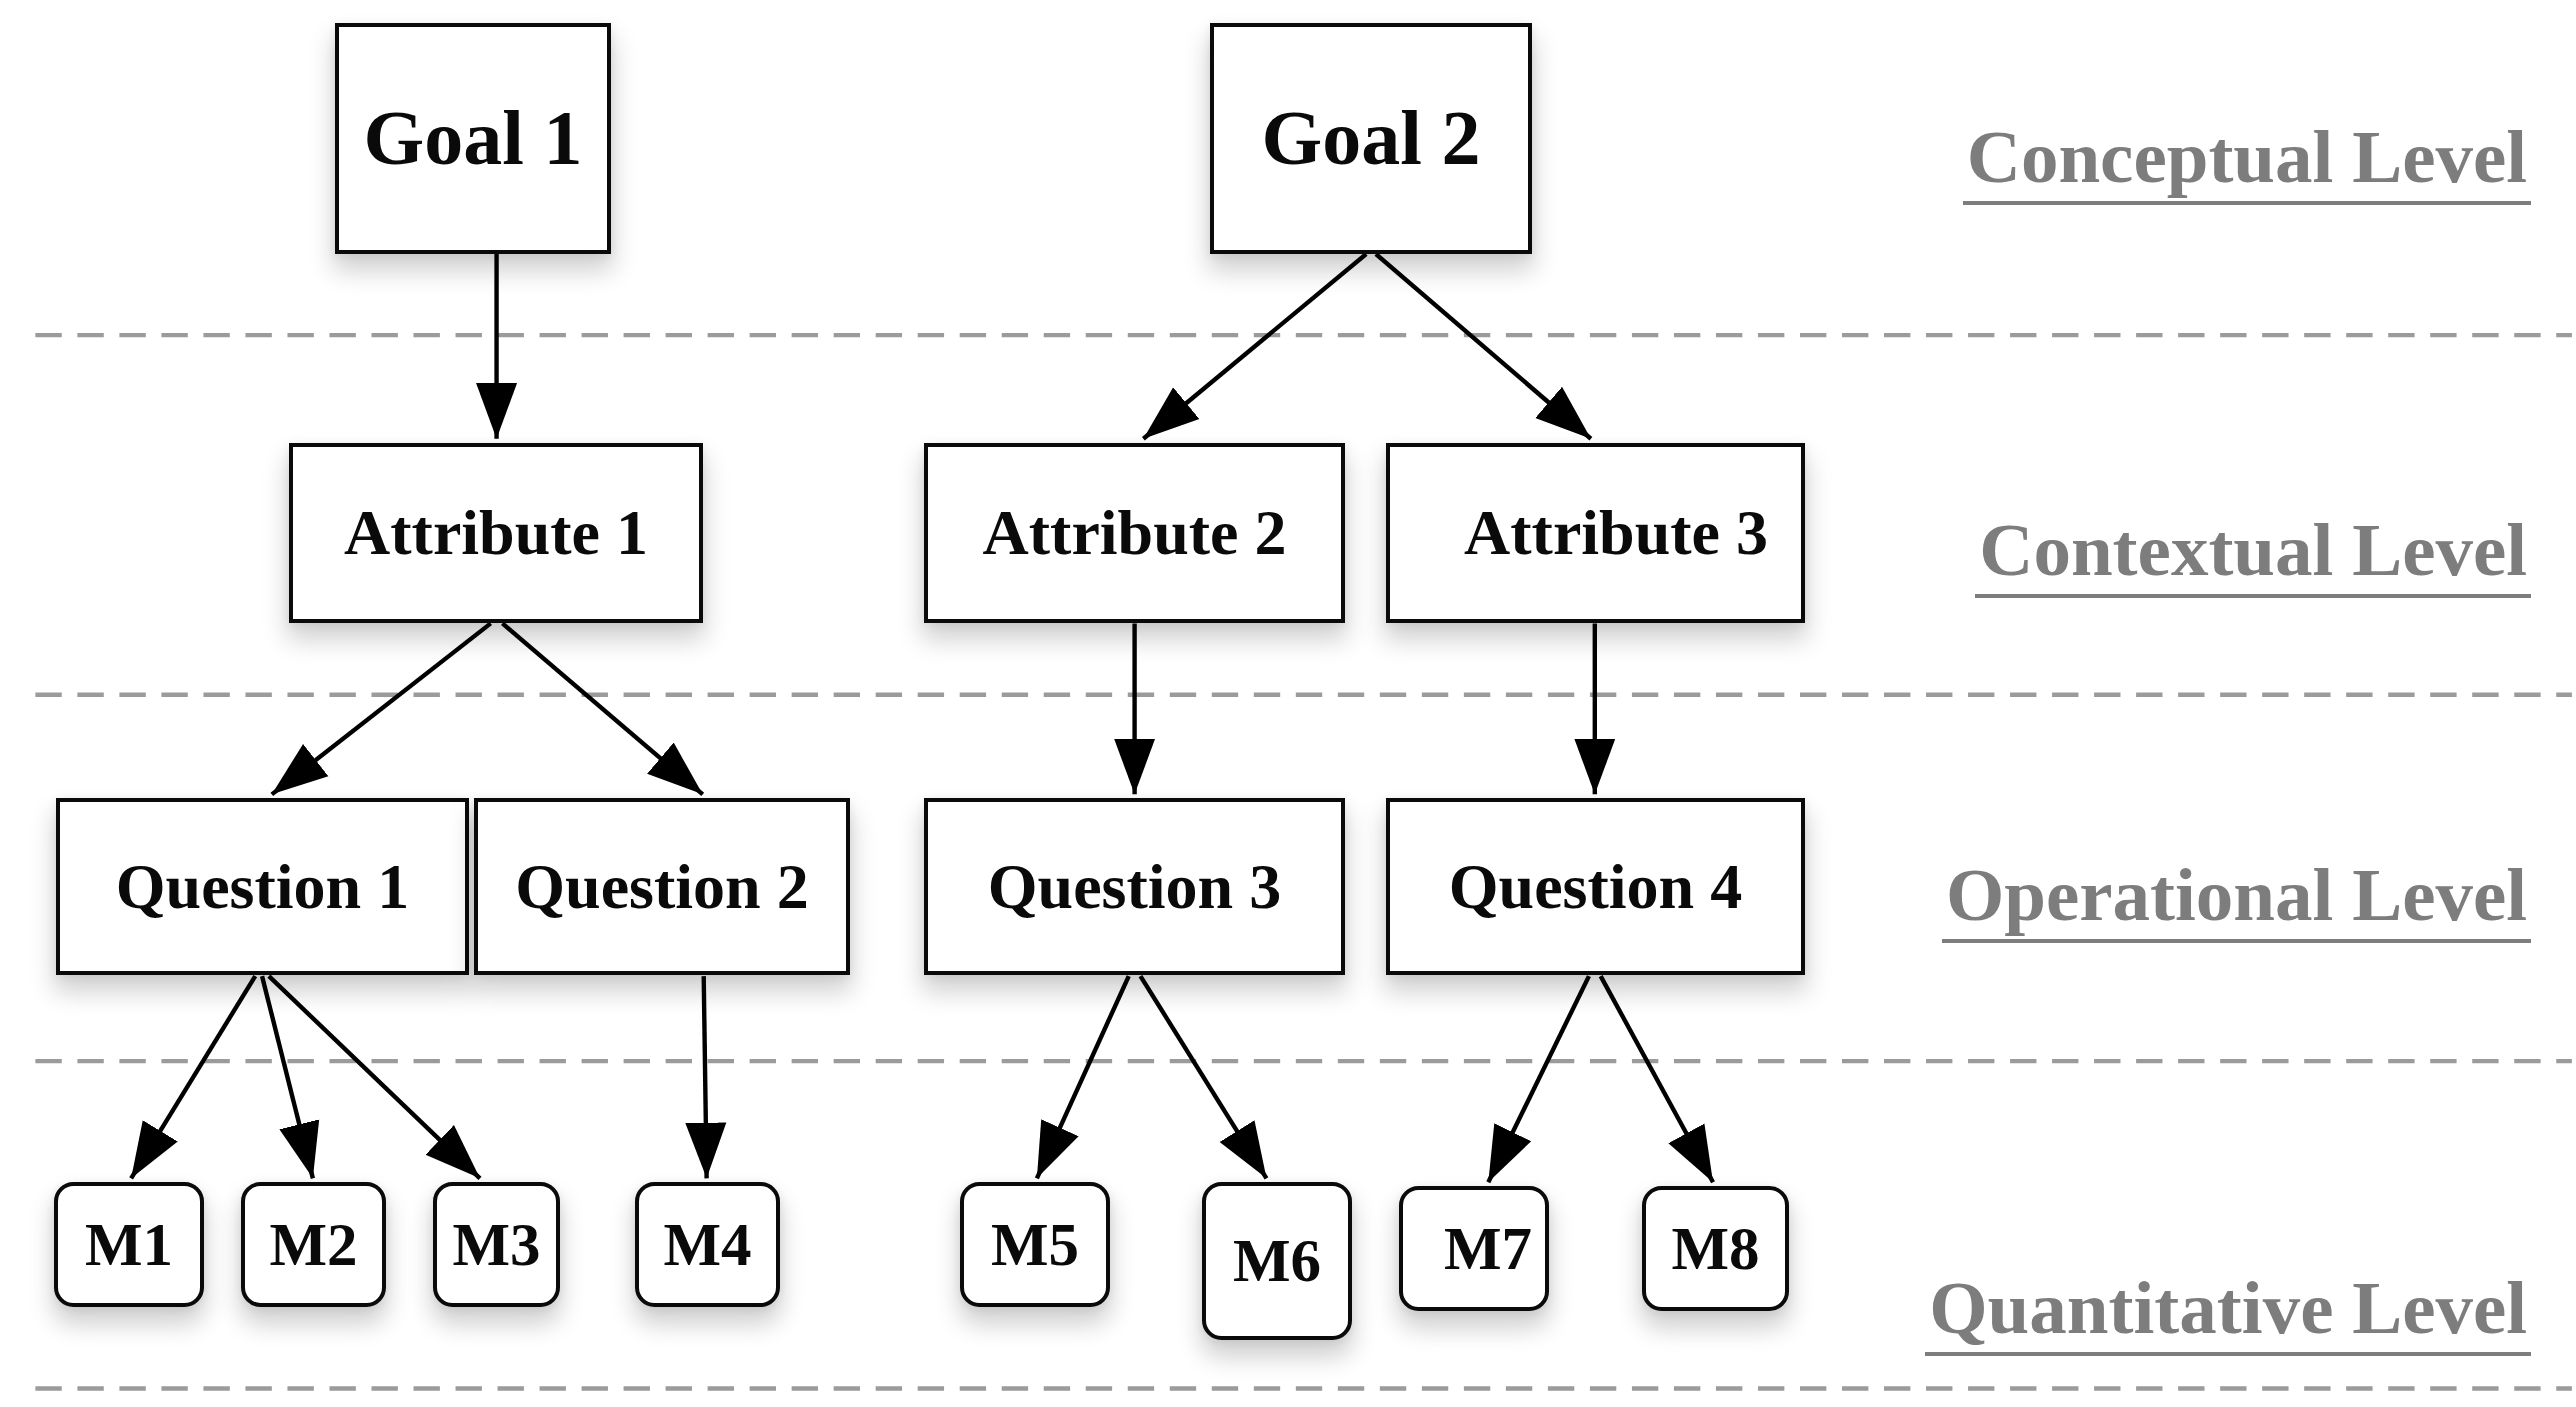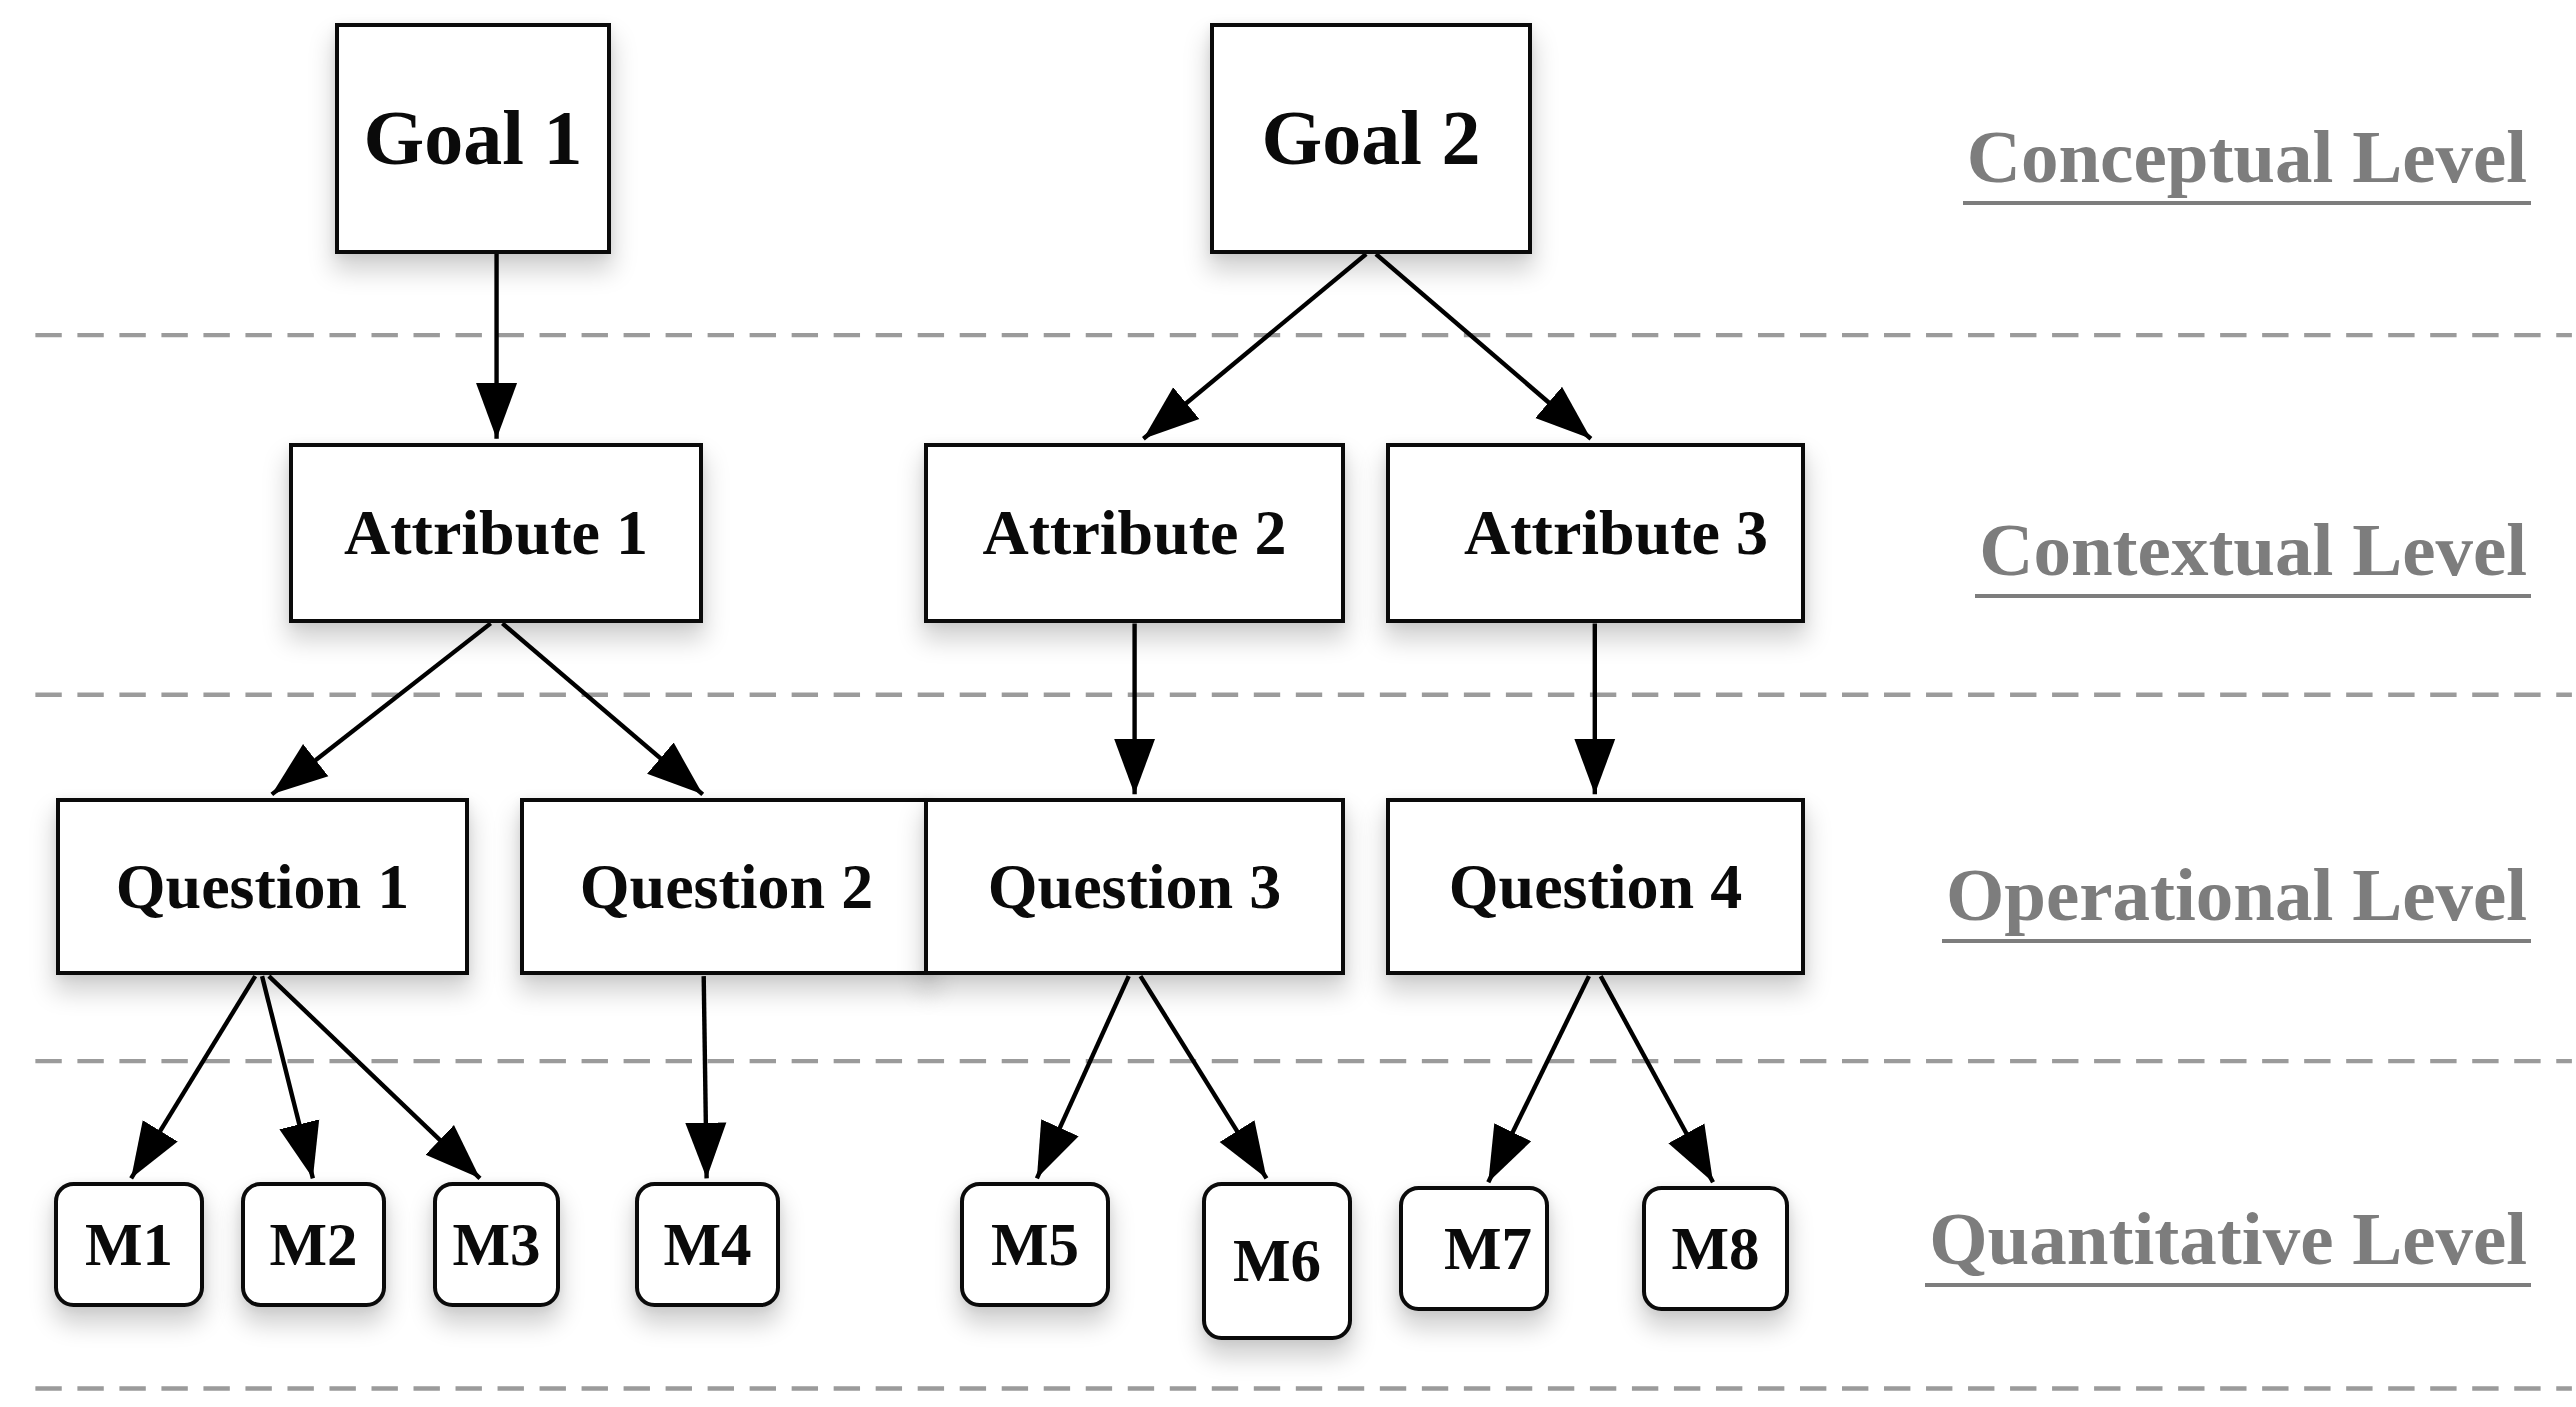--- a/index.html
+++ b/index.html
@@ -85,21 +85,21 @@
   <div class="node node-mid" style="left:924px;top:443px;width:421px;height:180px;">
     <span>Attribute 2</span>
   </div>
   <div class="node node-mid" style="left:1386px;top:443px;width:419px;height:180px;padding-left:41px;">
     <span>Attribute 3</span>
   </div>
 
   <div class="node node-mid" style="left:56px;top:798px;width:413px;height:177px;">
     <span>Question 1</span>
   </div>
-  <div class="node node-mid" style="left:520px;top:798px;width:413px;height:177px;">
+  <div class="node node-mid" style="left:474px;top:798px;width:376px;height:177px;">
     <span>Question 2</span>
   </div>
   <div class="node node-mid" style="left:924px;top:798px;width:421px;height:177px;">
     <span>Question 3</span>
   </div>
   <div class="node node-mid" style="left:1386px;top:798px;width:419px;height:177px;">
     <span>Question 4</span>
   </div>
 
   <div class="node node-metric" style="left:54px;top:1182px;width:150px;height:125px;">
@@ -123,16 +123,16 @@
   <div class="node node-metric" style="left:1399px;top:1186px;width:150px;height:125px;padding-left:28px;">
     <span>M7</span>
   </div>
   <div class="node node-metric" style="left:1642px;top:1186px;width:147px;height:125px;">
     <span>M8</span>
   </div>
 
   <div class="level-label" style="top:119px;">Conceptual Level</div>
   <div class="level-label" style="top:512px;">Contextual Level</div>
   <div class="level-label" style="top:857px;">Operational Level</div>
-  <div class="level-label" style="top:1201px;">Quantitative Level</div>
+  <div class="level-label" style="top:1270px;">Quantitative Level</div>
 
 </div>
 
 
 </body></html>

